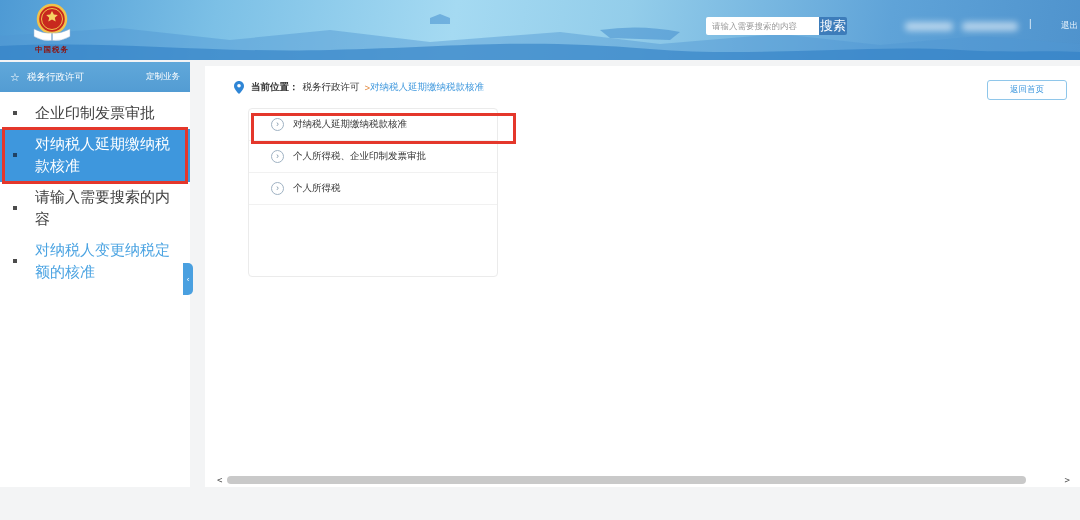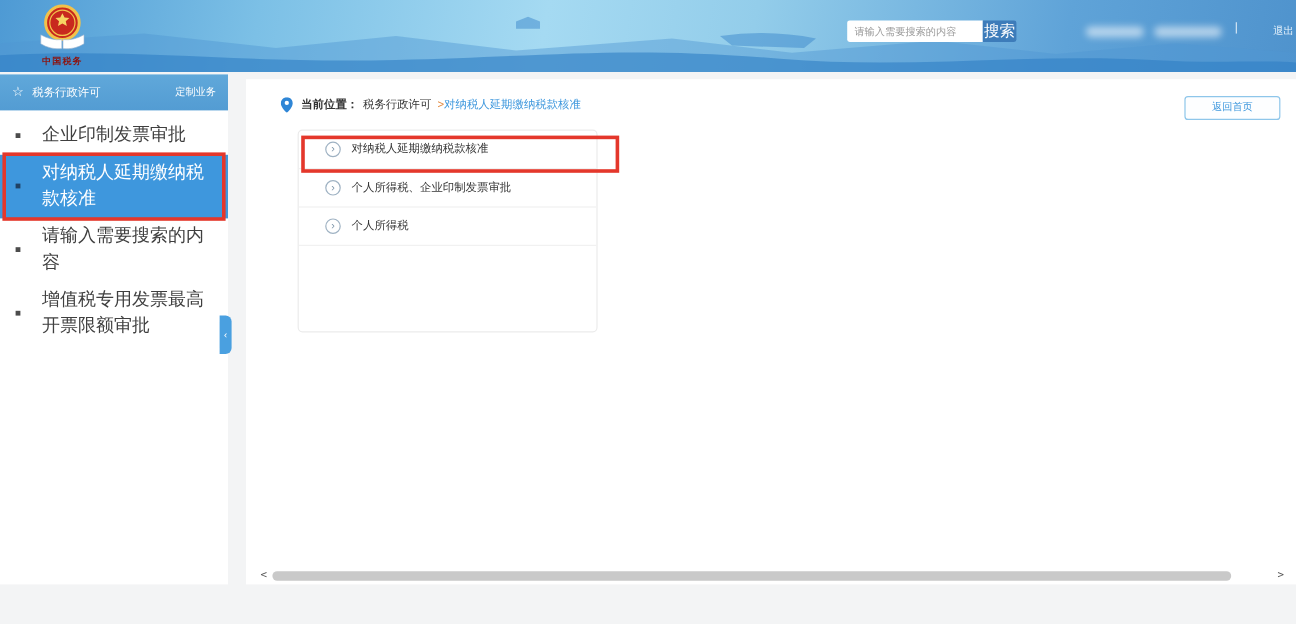--- a/index.html
+++ b/index.html
@@ -163,23 +163,23 @@
     </div>
     <div class="side-item selected">
       <span class="bullet"></span>
       <span>对纳税人延期缴纳税款核准</span>
       <div class="annotation side-hl"></div>
     </div>
     <div class="side-item" style="min-height:30px">
       <span class="bullet"></span>
       <span>请输入需要搜索的内容</span>
     </div>
-    <div class="side-item" style="min-height:30px">
-      <span class="bullet"></span>
-      <span>增值税专用发票最高开票限额审批</span>
+    <div class="side-item linkstyle">
+      <span class="bullet"></span>
+      <span>对纳税人变更纳税定额的核准</span>
     </div>
   </div>
   <div class="collapse-handle">
     <span>‹</span>
   </div>
 </div>
 
 <div class="main">
 
   <div class="breadcrumb">

